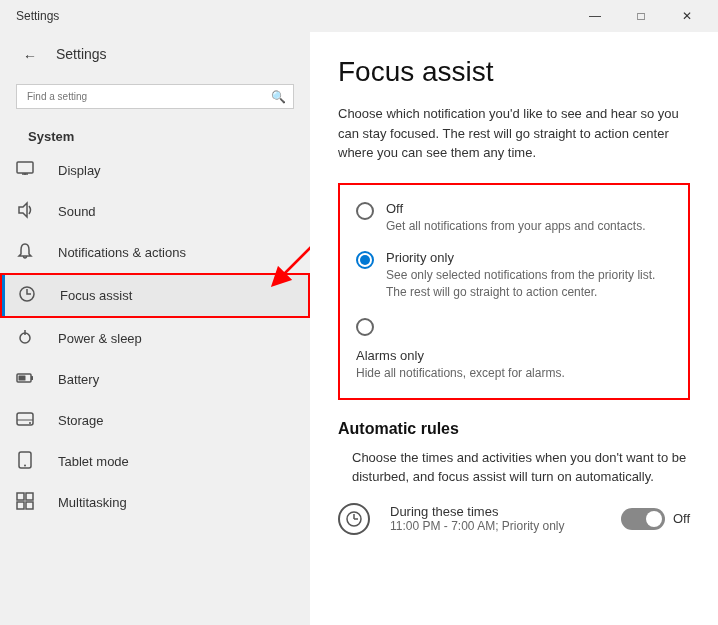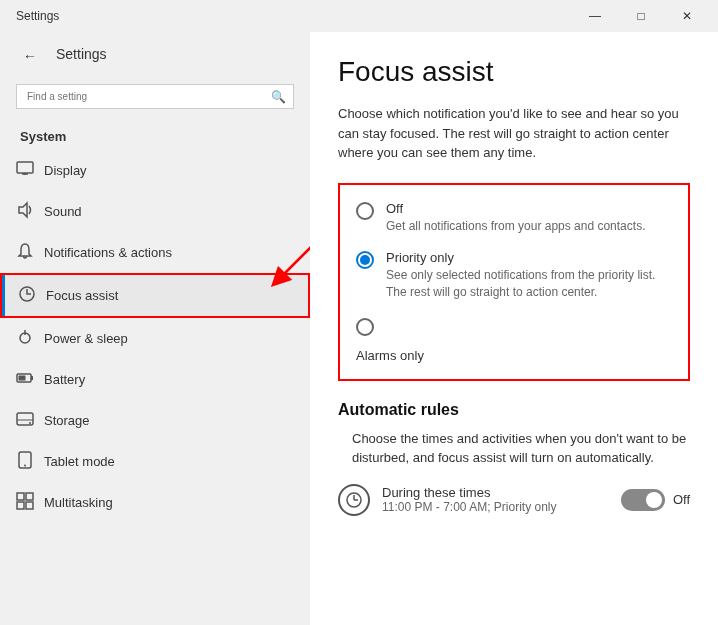--- a/index.html
+++ b/index.html
@@ -97,27 +97,27 @@
       right: 8px;
       top: 50%;
       transform: translateY(-50%);
       color: #666;
       font-size: 12px;
     }
     .system-label {
       font-size: 13px;
       font-weight: 600;
       color: #333;
-      padding: 12px 16px 6px 20px;
+      padding: 12px 16px 6px 28px;
     }
     .nav-item {
       display: flex;
       align-items: center;
       padding: 10px 16px;
-      gap: 10px;
+      gap: 24px;
       cursor: pointer;
       font-size: 13px;
       color: #333;
       position: relative;
     }
     .nav-item.active {
       background: #e8e8e8;
     }
     .nav-item.active::before {
       content: '';
@@ -225,21 +225,21 @@
     .section-desc {
       font-size: 13px;
       color: #333;
       line-height: 1.5;
       margin-bottom: 16px;
       margin-left: 14px;
     }
     .rule-item {
       display: flex;
       align-items: center;
-      gap: 12px;
+      gap: 20px;
       margin-bottom: 12px;
     }
     .clock-icon {
       width: 32px;
       height: 32px;
       border: 2px solid #555;
       border-radius: 50%;
       display: flex;
       align-items: center;
       justify-content: center;
@@ -442,20 +442,21 @@
         <div class="radio-text">
           <div class="radio-label">Priority only</div>
           <div class="radio-desc">See only selected notifications from the priority list. The rest will go straight to action center.</div>
         </div>
       </div>
 
       <div class="radio-option">
         <div class="radio-circle"></div>
         <div class="radio-text">
           <div class="radio-label">Alarms only</div>
+          <div class="radio-desc">Hide all notifications, except for alarms.</div>
         </div>
       </div>
     </div>
 
     <h2 class="section-title">Automatic rules</h2>
     <p class="section-desc">Choose the times and activities when you don't want to be disturbed, and focus assist will turn on automatically.</p>
     <div class="rule-item">
       <div class="clock-icon">
         <svg width="18" height="18" viewBox="0 0 18 18" fill="none">
           <circle cx="9" cy="9" r="7" stroke="#555" stroke-width="1.5" fill="none"></circle>

